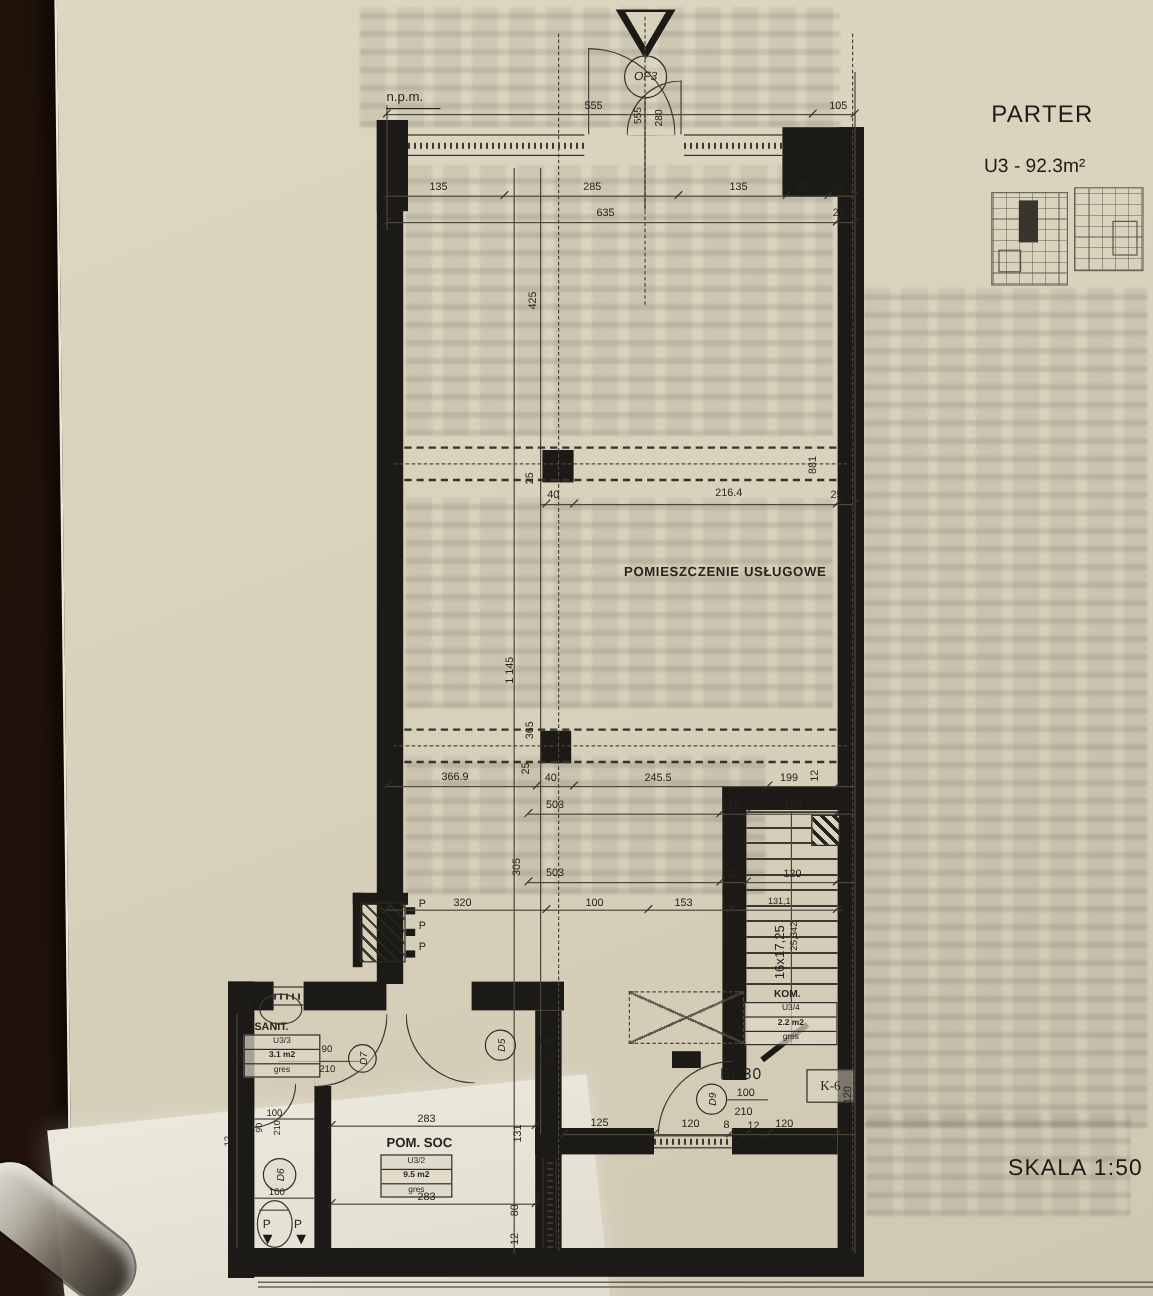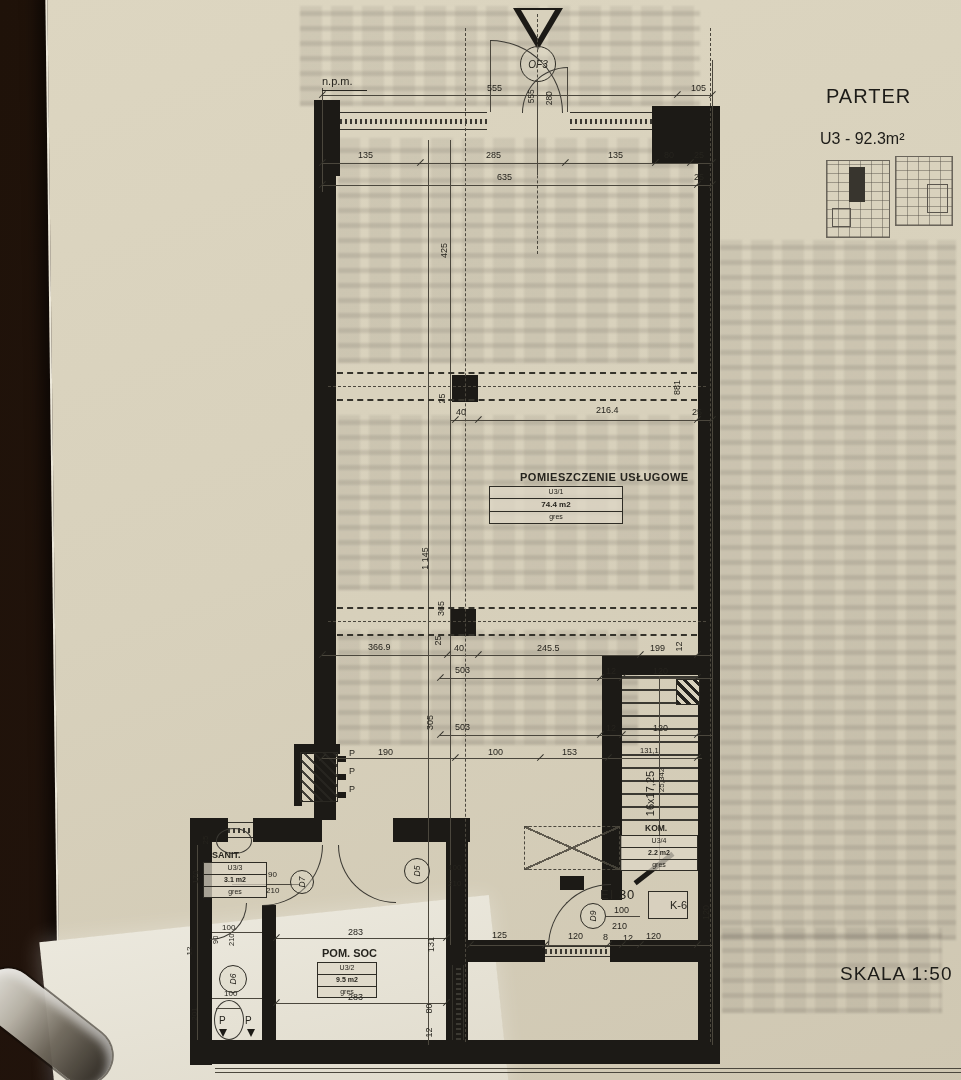--- a/index.html
+++ b/index.html
@@ -205,25 +205,20 @@
         <span>D5</span>
       </div>
     <div class="dcirc" style="left:219px;top:965px;width:26px;height:26px;">
         <span>D6</span>
       </div>
     <div class="dcirc" style="left:580px;top:903px;width:24px;height:24px;">
         <span>D9</span>
       </div>
 
     <span class="t" style="left:488px;top:472px;font-size:11px;font-weight:bold;letter-spacing:.5px;padding-left:32px;">POMIESZCZENIE USŁUGOWE</span>
-    <div class="roomtag" style="left:489px;top:486px;width:132px;">
-      <div>U3/1</div>
-      <div class="ar">74.4 m2</div>
-      <div>gres</div>
-    </div>
     <span class="t" style="left:212px;top:851px;font-size:9px;font-weight:bold;">SANIT.</span>
     <div class="roomtag" style="left:203px;top:862px;width:62px;">
       <div>U3/3</div>
       <div class="ar" style="font-size:7px;">3.1 m2</div>
       <div>gres</div>
     </div>
     <span class="t" style="left:322px;top:948px;font-size:11px;font-weight:bold;">POM. SOC</span>
     <div class="roomtag" style="left:317px;top:962px;width:58px;">
       <div>U3/2</div>
       <div class="ar" style="font-size:7px;">9.5 m2</div>
@@ -231,21 +226,21 @@
     </div>
     <span class="t" style="left:645px;top:824px;font-size:8.5px;font-weight:bold;">KOM.</span>
     <div class="roomtag" style="left:620px;top:835px;width:76px;">
       <div>U3/4</div>
       <div class="ar" style="font-size:7px;">2.2 m2</div>
       <div>gres</div>
     </div>
 
     <span class="t" style="left:322px;top:76px;font-size:11px;border-bottom:1px solid #26241e;padding:0 14px 3px 0;">n.p.m.</span>
     <span class="t" style="left:600px;top:888px;font-size:13px;letter-spacing:1px;">EI 30</span>
-    <div style="position:absolute;left:648px;top:891px;width:38px;height:26px;border:1.3px solid #2e2c25;display:flex;align-items:center;justify-content:flex-end;background:rgba(221,214,197,.5);">
+    <div style="position:absolute;left:672px;top:891px;width:38px;height:26px;border:1.3px solid #2e2c25;display:flex;align-items:center;justify-content:center;background:rgba(221,214,197,.5);font-family:Liberation Serif, serif;">
         <span class="t" style="position:static;font-size:11px;">K-6</span>
       </div>
     <span class="t rot" style="left:628px;top:788px;font-size:11px;">16x17,25</span>
     <span class="t rot" style="left:650px;top:776px;font-size:8px;">25,342</span>
     <span class="t" style="left:349px;top:749px;font-size:9px;">P</span>
     <span class="t" style="left:349px;top:767px;font-size:9px;">P</span>
     <span class="t" style="left:349px;top:785px;font-size:9px;">P</span>
     <span class="t" style="left:219px;top:1016px;font-size:10px;">P</span>
     <span class="t" style="left:245px;top:1016px;font-size:10px;">P</span>
     <i class="arrdn" style="left:219px;top:1029px;"></i>
@@ -276,21 +271,21 @@
     <span class="t" style="left:454px;top:644px;">40</span>
     <span class="t" style="left:537px;top:644px;">245.5</span>
     <span class="t" style="left:650px;top:644px;">199</span>
     <span class="t rot" style="left:674px;top:642px;">12</span>
     <span class="t" style="left:455px;top:666px;">503</span>
     <span class="t" style="left:606px;top:667px;">12</span>
     <span class="t" style="left:653px;top:667px;">120</span>
     <span class="t" style="left:455px;top:723px;">503</span>
     <span class="t" style="left:606px;top:724px;">12</span>
     <span class="t" style="left:653px;top:724px;">120</span>
-    <span class="t" style="left:378px;top:748px;">190</span>
+    <span class="t" style="left:378px;top:748px;">320</span>
     <span class="t" style="left:488px;top:748px;">100</span>
     <span class="t" style="left:562px;top:748px;">153</span>
     <span class="t" style="left:640px;top:747px;font-size:7.5px;">131,1</span>
     <span class="t" style="left:492px;top:931px;">125</span>
     <span class="t" style="left:568px;top:932px;">120</span>
     <span class="t" style="left:603px;top:933px;">8</span>
     <span class="t" style="left:623px;top:934px;">12</span>
     <span class="t" style="left:646px;top:932px;">120</span>
     <span class="t" style="left:348px;top:928px;">283</span>
     <span class="t" style="left:348px;top:993px;">283</span>

